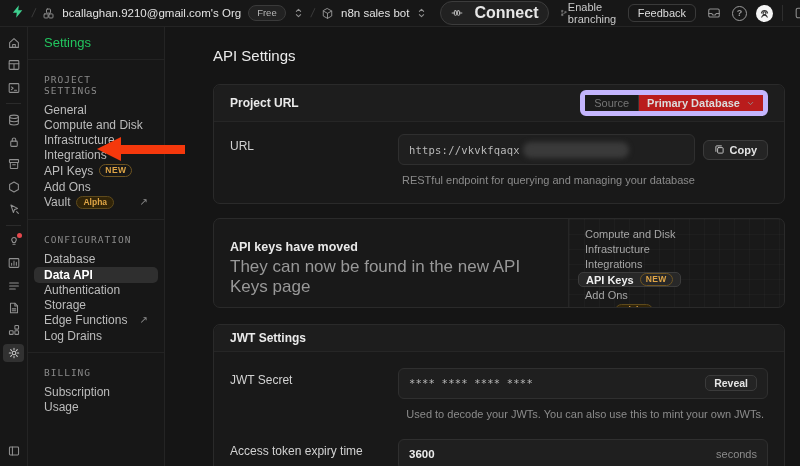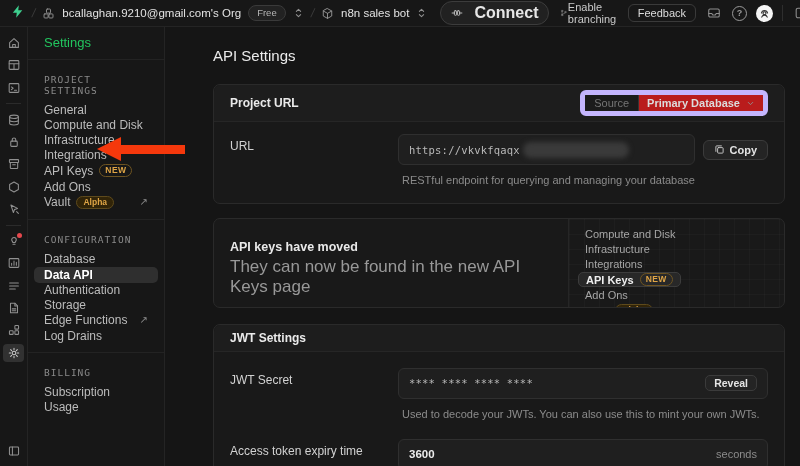--- a/index.html
+++ b/index.html
@@ -449,21 +449,21 @@
         <span class="card-title">JWT Settings</span>
       </div>
 
       <div class="form-row" style="padding-top:16px;">
         <div class="form-label">JWT Secret</div>
         <div class="form-field">
           <div class="text-input">
             <span class="mono">**** **** **** ****</span>
             <span style="margin-left:auto;"><button class="btn small">Reveal</button></span>
           </div>
-          <div class="help-text" style="max-width:520px;">Used to decode your JWTs. You can also use this to mint your own JWTs.</div>
+          <div class="help-text" style="max-width:520px;text-align:right;">Used to decode your JWTs. You can also use this to mint your own JWTs.</div>
         </div>
       </div>
 
       <div class="form-row" style="padding-top:4px;">
         <div class="form-label">Access token expiry time</div>
         <div class="form-field">
           <div class="text-input">
             <span class="value-text">3600</span>
             <span class="unit-suffix">seconds</span>
           </div>

